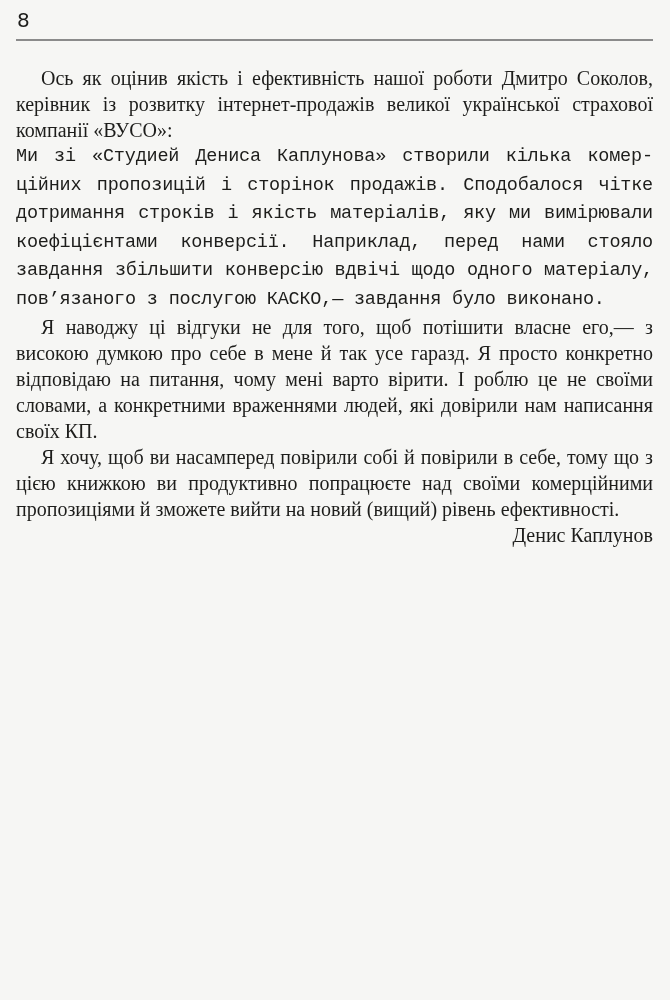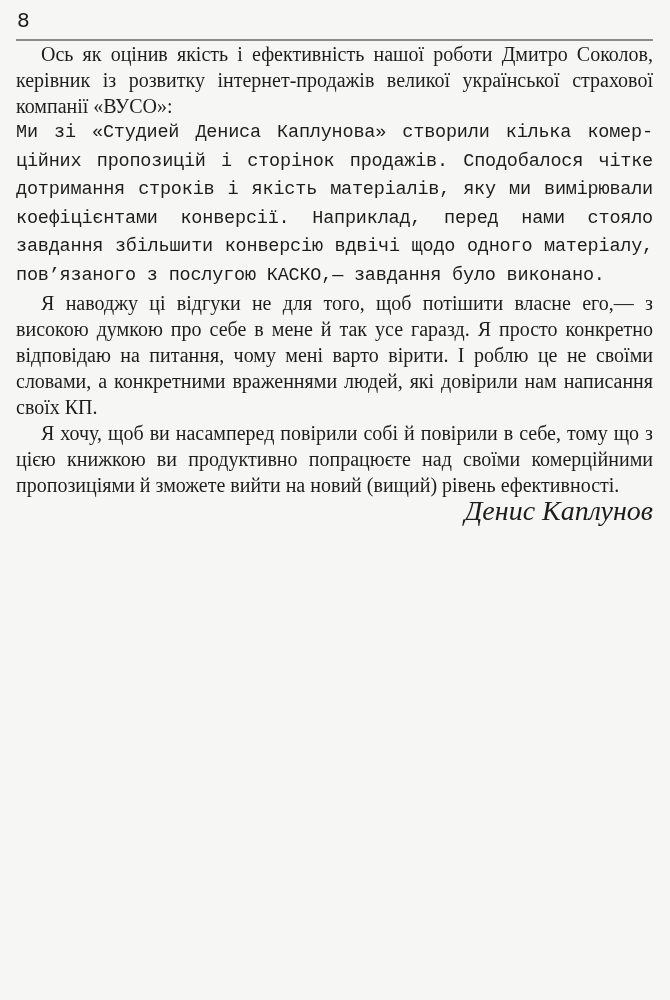--- a/index.html
+++ b/index.html
@@ -18,41 +18,41 @@
     overflow:hidden;
   }
   .page-header{
     font-family:"DejaVu Sans","Liberation Sans",sans-serif;
     font-size:20px;
     line-height:24px;
     padding:2px 0 7px 1px;
     border-bottom:2px solid var(--rule);
   }
   .content{
+    padding-top:24px;
     font-family:"Liberation Serif","DejaVu Serif",serif;
     font-size:20px;
     line-height:26px;
     text-align:justify;
     text-align-last:left;
   }
   .content p{margin:0;}
   .para.indent{text-indent:25px;}
   .quote{
     font-family:Liberation Mono, monospace;
     font-size:18.5px;
     line-height:28.5px;
     margin:23px 0 16px 26px;
     letter-spacing:-0.2px;
   }
   .signature{
-    font-style:italic;
     text-align:left;
     text-align-last:right;
     margin-top:3px;
-    font-size:28px;
+    font-size:20px;
   }
 </style>
 </head>
 <body>
 
 <div class="page">
   <header class="page-header">
     <span class="page-number">8</span>
   </header>
 

